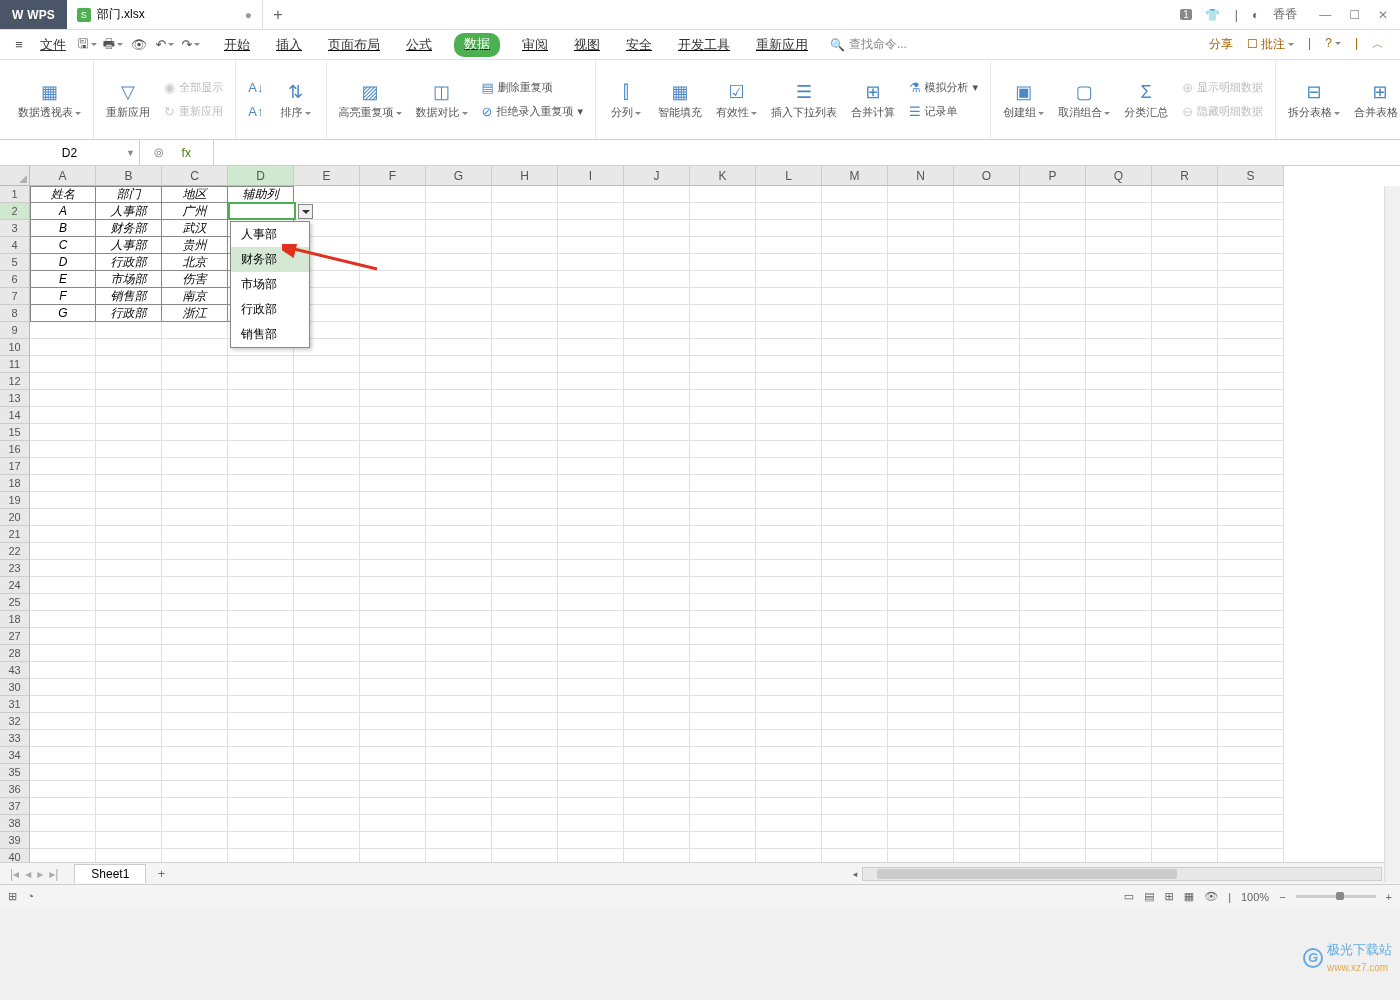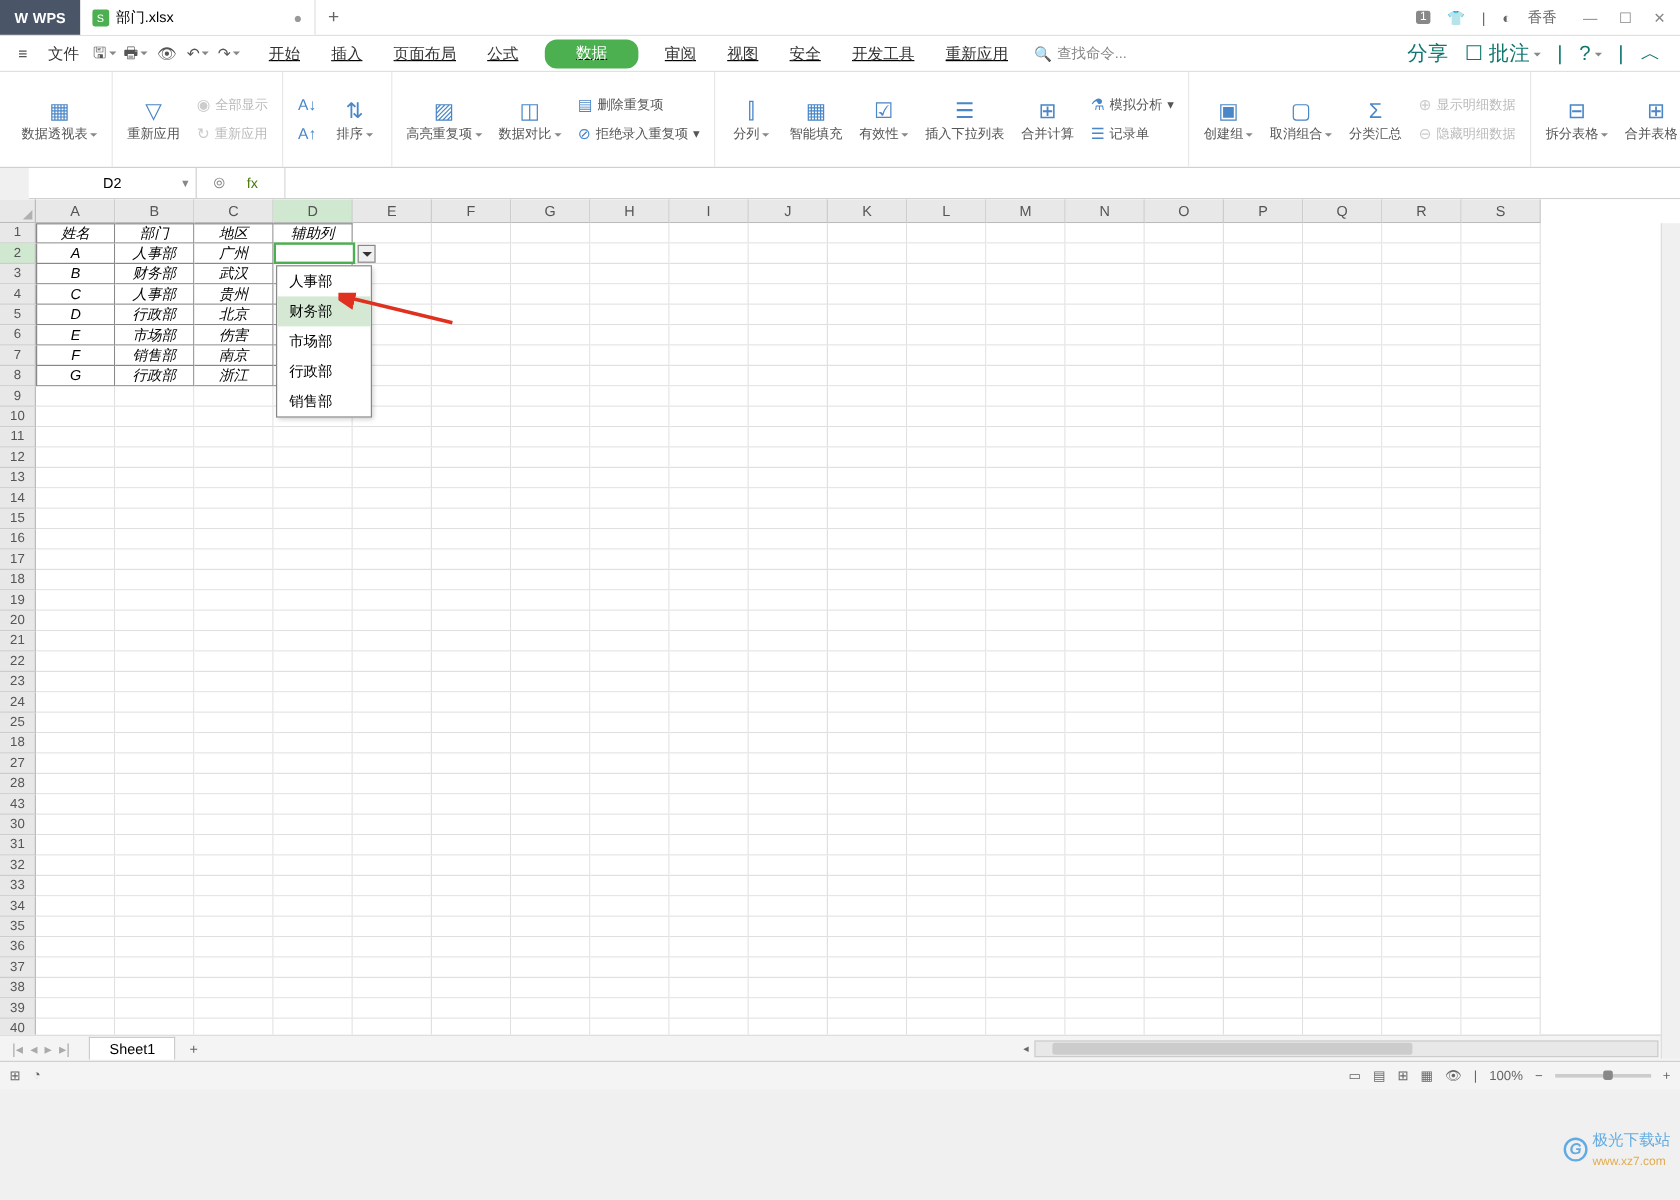--- a/index.html
+++ b/index.html
@@ -16,45 +16,45 @@
 .title-spacer { flex: 1; }
 .title-right { display: flex; align-items: center; height: 100%; gap: 14px; padding-right: 10px; color: #666; font-size: 12px; }
 .title-right .badge { background: #888; color: #fff; border-radius: 2px; padding: 0 3px; font-size: 10px; }
 .win-controls { display: flex; gap: 18px; padding: 0 12px; color: #888; font-size: 12px; }
 
 
 .menu-bar { height: 30px; background: #fff; display: flex; align-items: center; padding: 0 8px; border-bottom: 1px solid #e0e0e0; font-size: 13px; }
 .menu-left { display: flex; align-items: center; gap: 4px; }
 .menu-icon-btn { width: 22px; height: 22px; display: flex; align-items: center; justify-content: center; color: #555; font-size: 13px; }
 .menu-icon-btn.dd::after { content: ""; border-left: 3px solid transparent; border-right: 3px solid transparent; border-top: 3px solid #888; margin-left: 2px; }
-.file-menu { padding: 0 6px; color: #333; }
+.file-menu { padding: 0 6px; color: #333; text-decoration: underline; }
 .menu-tabs { display: flex; gap: 18px; margin-left: 18px; text-decoration: underline; }
 .menu-tab { color: #333; padding: 3px 4px; cursor: pointer; }
-.menu-tab.active { background: #4caf50; color: #fff; border-radius: 10px; padding: 2px 26px; }
+.menu-tab.active { background: #4caf50; color: #fff; border-radius: 10px; padding: 2px 10px; }
 .search-box { margin-left: 18px; display: flex; align-items: center; color: #888; font-size: 12px; }
 .search-box .mag { margin-right: 4px; }
 .menu-spacer { flex: 1; }
-.menu-right { display: flex; align-items: center; gap: 14px; color: #0f766e; font-size: 17px; padding-right: 8px; }
+.menu-right { display: flex; gap: 14px; color: #a16207; font-size: 12px; padding-right: 8px; }
 .menu-right .dd::after { content: ""; border-left: 3px solid transparent; border-right: 3px solid transparent; border-top: 3px solid #888; margin-left: 3px; display: inline-block; vertical-align: middle; }
 
 
 .ribbon { height: 80px; background: #fff; display: flex; align-items: center; padding: 0 6px; border-bottom: 1px solid #d0d0d0; font-size: 11px; color: #555; overflow: hidden; }
 .ribbon-group { display: flex; align-items: center; height: 100%; padding: 0 8px; border-right: 1px solid #e8e8e8; gap: 6px; }
 .ribbon-btn { display: flex; flex-direction: column; align-items: center; justify-content: center; gap: 2px; min-width: 44px; height: 64px; padding: 2px 4px; cursor: pointer; }
 .ribbon-btn .ico { width: 24px; height: 24px; display: flex; align-items: center; justify-content: center; font-size: 18px; color: #4a87c7; }
 .ribbon-btn .lbl { text-align: center; line-height: 1.1; white-space: nowrap; }
 .ribbon-btn.dd .lbl::after { content: ""; border-left: 3px solid transparent; border-right: 3px solid transparent; border-top: 3px solid #888; margin-left: 2px; display: inline-block; vertical-align: middle; }
 .ribbon-small-col { display: flex; flex-direction: column; gap: 2px; justify-content: center; }
 .ribbon-small { display: flex; align-items: center; gap: 4px; height: 22px; padding: 0 4px; white-space: nowrap; }
 .ribbon-small .ico { font-size: 13px; color: #4a87c7; }
 .ribbon-small.disabled { color: #bbb; }
 .ribbon-small.disabled .ico { color: #ccc; }
 
 
-.formula-bar { height: 26px; background: #fff; display: flex; align-items: center; border-bottom: 1px solid #d0d0d0; font-size: 12px; margin-left: 24px; }
+.formula-bar { height: 26px; background: #fff; display: flex; align-items: center; border-bottom: 1px solid #d0d0d0; font-size: 12px; }
 .name-box { width: 140px; height: 100%; border-right: 1px solid #d0d0d0; display: flex; align-items: center; padding: 0 8px; position: relative; }
 .name-box input { border: none; outline: none; width: 100%; text-align: center; font-size: 12px; }
 .name-box .dd-arrow { position: absolute; right: 4px; color: #888; font-size: 9px; }
 .fx-icons { display: flex; align-items: center; gap: 10px; padding: 0 14px; color: #888; border-right: 1px solid #d0d0d0; height: 100%; }
 .fx-label { padding: 0 8px; color: #4d7c0f; }
 .formula-input { flex: 1; border: none; outline: none; height: 100%; padding: 0 6px; }
 
 
 .sheet-area { position: relative; background: #fff; height: 696px; overflow: hidden; }
 .corner { position: absolute; left: 0; top: 0; width: 30px; height: 20px; background: #e8e8e8; border-right: 1px solid #bbb; border-bottom: 1px solid #bbb; }

